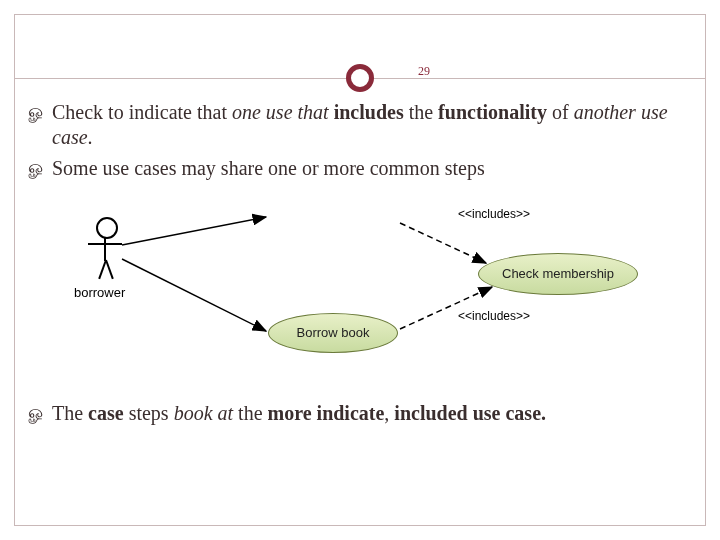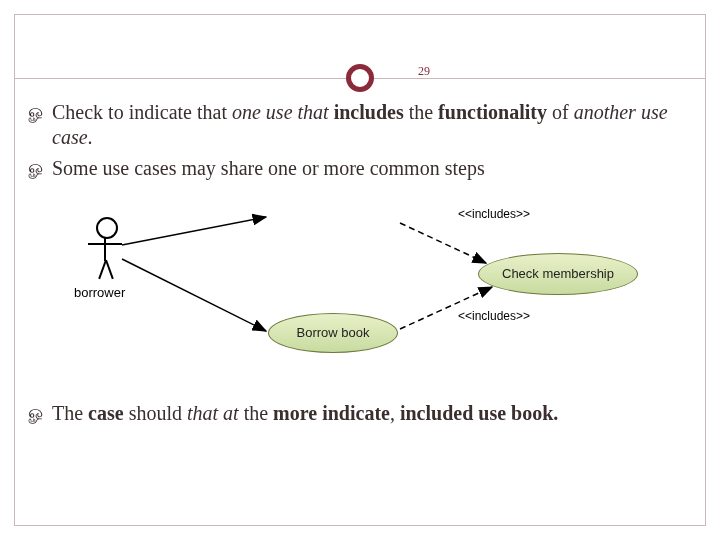--- a/index.html
+++ b/index.html
@@ -227,18 +227,18 @@
 
         <line x1="332" y1="30" x2="418" y2="70" stroke="#000" stroke-width="1.5" stroke-dasharray="6,4" marker-end="url(#arr)"></line>
 
         <line x1="332" y1="136" x2="424" y2="94" stroke="#000" stroke-width="1.5" stroke-dasharray="6,4" marker-end="url(#arr)"></line>
       </svg>
     </div>
 
     <div class="bullet">
       <div class="glyph">ௐ</div>
       <div class="text">
-        <span>The </span><span class="b">case</span><span> should </span><span class="i">that at</span><span> the </span><span class="b">more indicate</span><span>, </span><span class="b">included use book.</span>
+        <span>The </span><span class="b">case</span><span> steps </span><span class="i">book at</span><span> the </span><span class="b">more indicate</span><span>, </span><span class="b">included use case.</span>
       </div>
     </div>
 
   </div>
 </div>
 
 </body></html>

